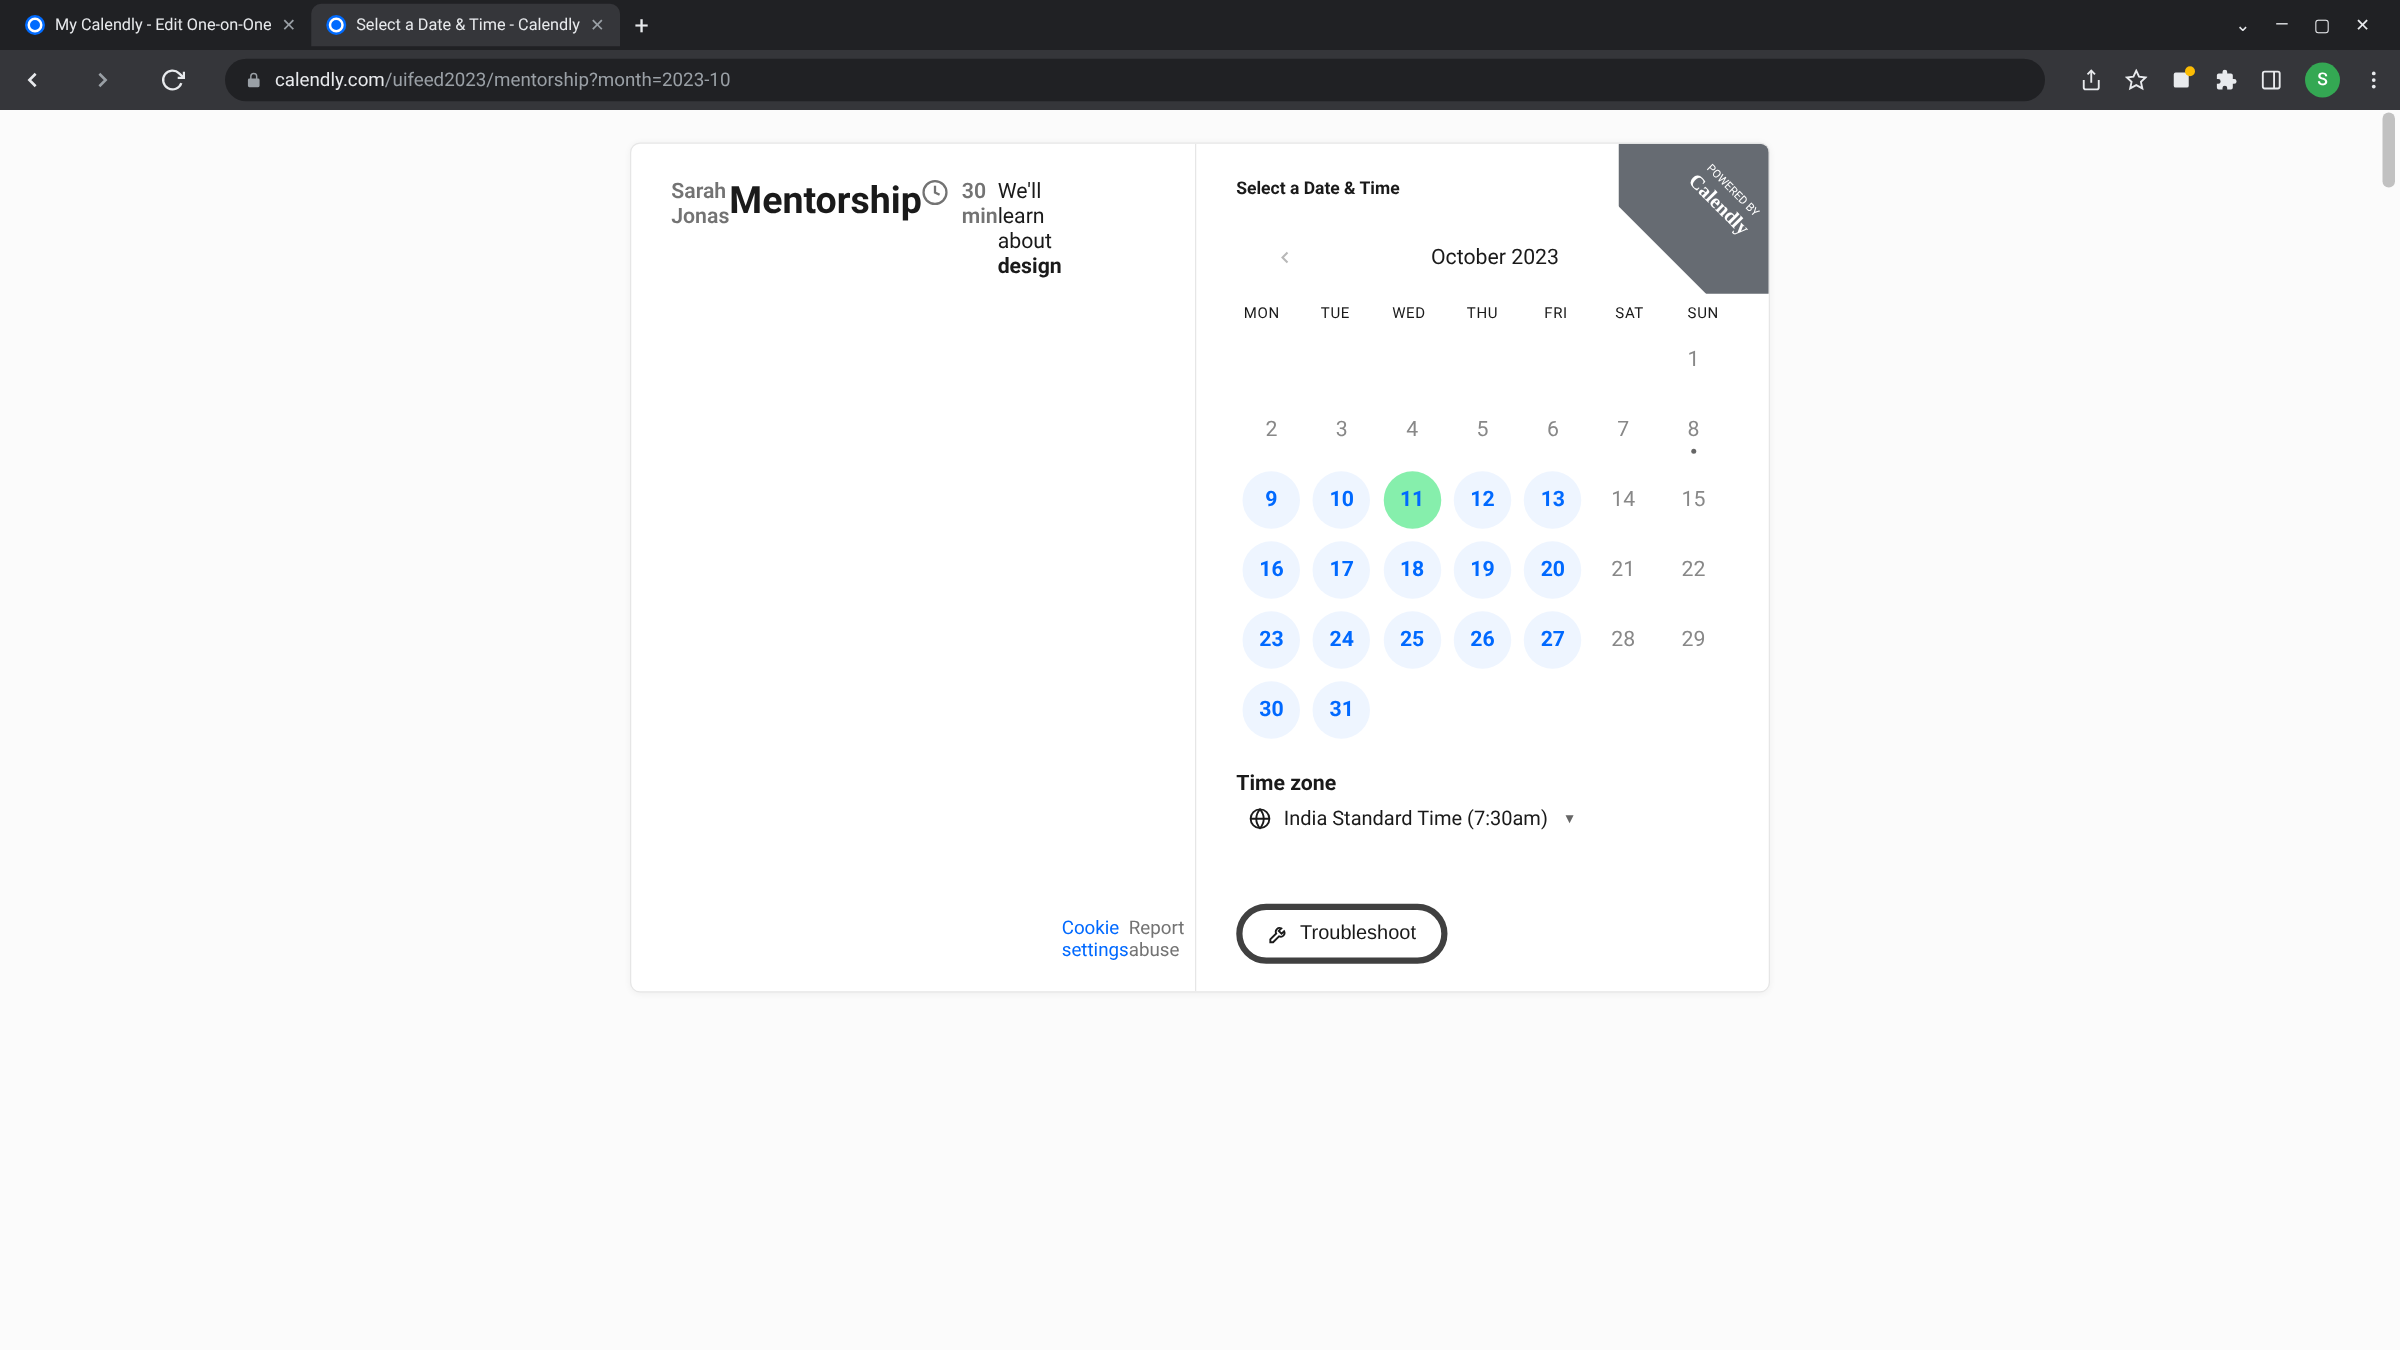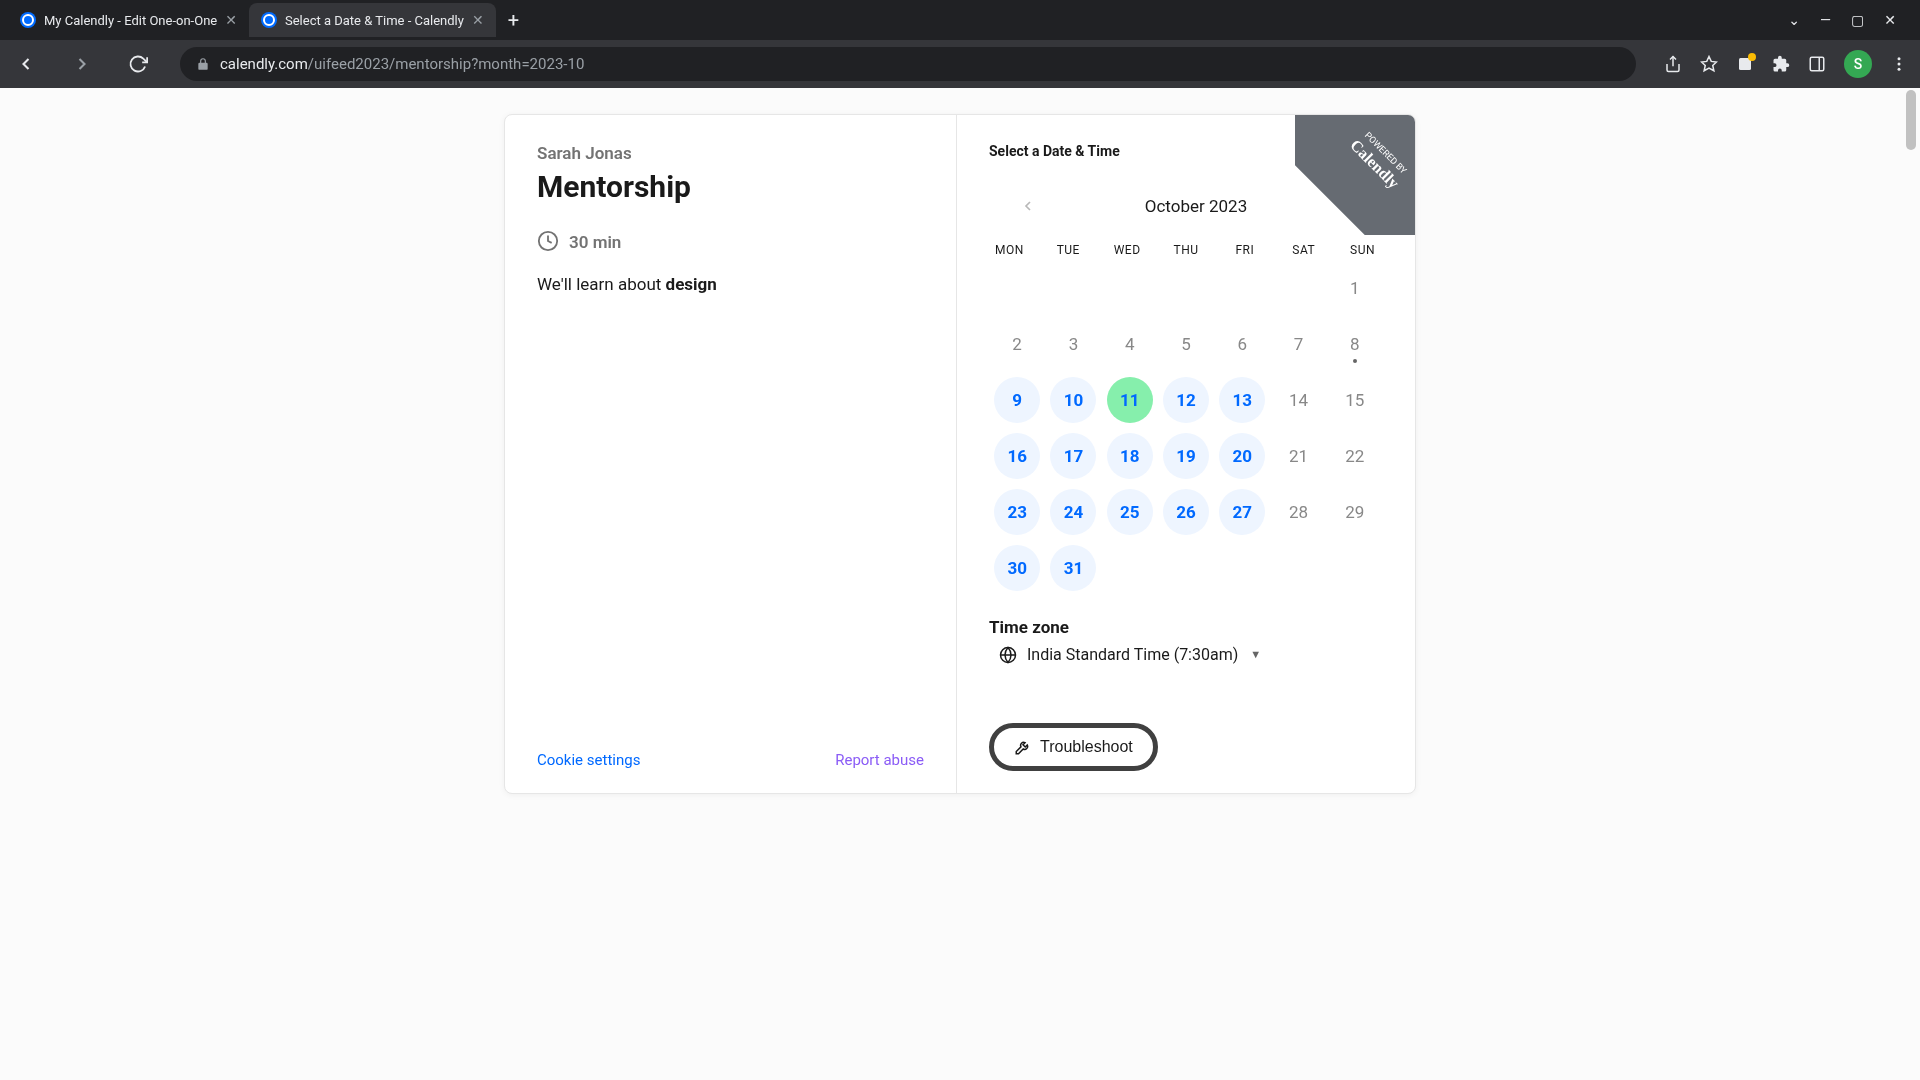--- a/index.html
+++ b/index.html
@@ -28,30 +28,30 @@
   .addr-icons { display:flex; gap:18px; align-items:center; color:#e8eaed; }
   .avatar { width:28px; height:28px; border-radius:50%; background:#34a853; color:#fff; display:flex; align-items:center; justify-content:center; font-size:14px; font-weight:500; }
 
   
   .page-viewport { background:#fbfbfb; height: calc(1080px - 88px); position:relative; overflow:hidden; }
   .page-scrollbar { position:absolute; right:2px; top:0; width:14px; height:100%; }
   .page-scrollbar::after { content:""; position:absolute; right:2px; top:2px; width:10px; height:60px; background:#c1c1c1; border-radius:5px; }
 
   .booking-card { width:912px; margin:26px auto 0; background:#fff; border:1px solid #e6e6e6; border-radius:8px; box-shadow:0 1px 6px rgba(0,0,0,0.05); display:flex; min-height:680px; position:relative; overflow:hidden; }
 
-  .left-panel { width:452px; border-right:1px solid #e6e6e6; padding:28px 32px 24px; display:flex; flex-direction:column; }
+  .left-panel { width:452px; border-right:1px solid #e6e6e6; padding:28px 32px 24px; display:flex; flex-direction:row; }
   .host-name { color:#737373; font-size:17px; font-weight:600; margin-bottom:6px; }
   .event-title { color:#1a1a1a; font-size:30px; font-weight:700; margin-bottom:26px; }
-  .duration { display:flex; align-items:flex-end; gap:10px; color:#737373; font-size:17px; font-weight:600; margin-bottom:22px; }
+  .duration { display:flex; align-items:flex-start; gap:10px; color:#737373; font-size:17px; font-weight:600; margin-bottom:22px; }
   .clock-icon { width:22px; height:22px; }
   .description { color:#1a1a1a; font-size:17px; }
   .description .bold { font-weight:700; }
   .left-footer { margin-top:auto; display:flex; justify-content:space-between; align-items:center; font-size:15px; }
   .cookie-link { color:#0069ff; cursor:pointer; }
-  .report-link { color:#8b5cf6; cursor:pointer; }
+  .report-link { color:#737373; cursor:pointer; }
 
   .right-panel { flex:1; padding:28px 32px 24px; position:relative; }
   .select-title { font-size:14px; font-weight:700; color:#1a1a1a; margin-bottom:28px; }
 
   .month-nav { display:flex; align-items:center; justify-content:space-between; gap:24px; margin-bottom:18px; margin-left:20px; }
   .month-nav .arrow { width:38px; height:38px; border-radius:50%; display:flex; align-items:center; justify-content:center; cursor:pointer; color:#666; }
   .month-nav .arrow.next { background:#eef5ff; color:#0069ff; }
   .month-nav .arrow.disabled { color:#b8b8b8; cursor:default; }
   .month-label { font-size:17px; color:#1a1a1a; min-width:130px; text-align:center; }
 

